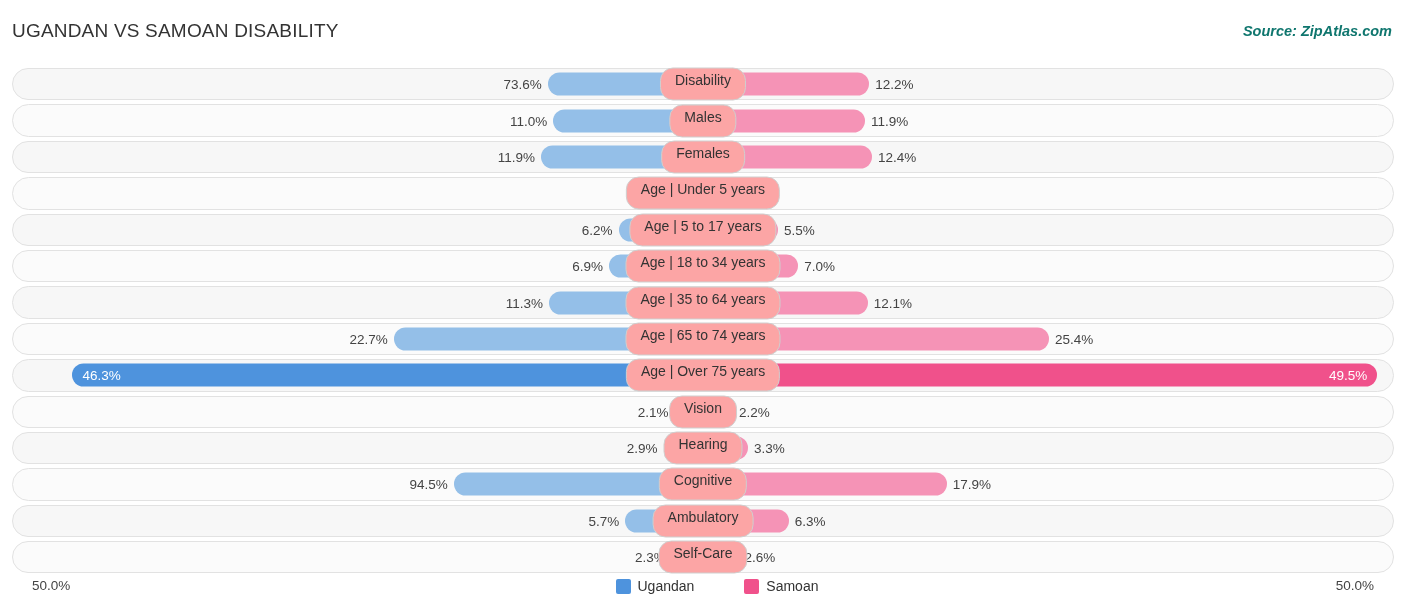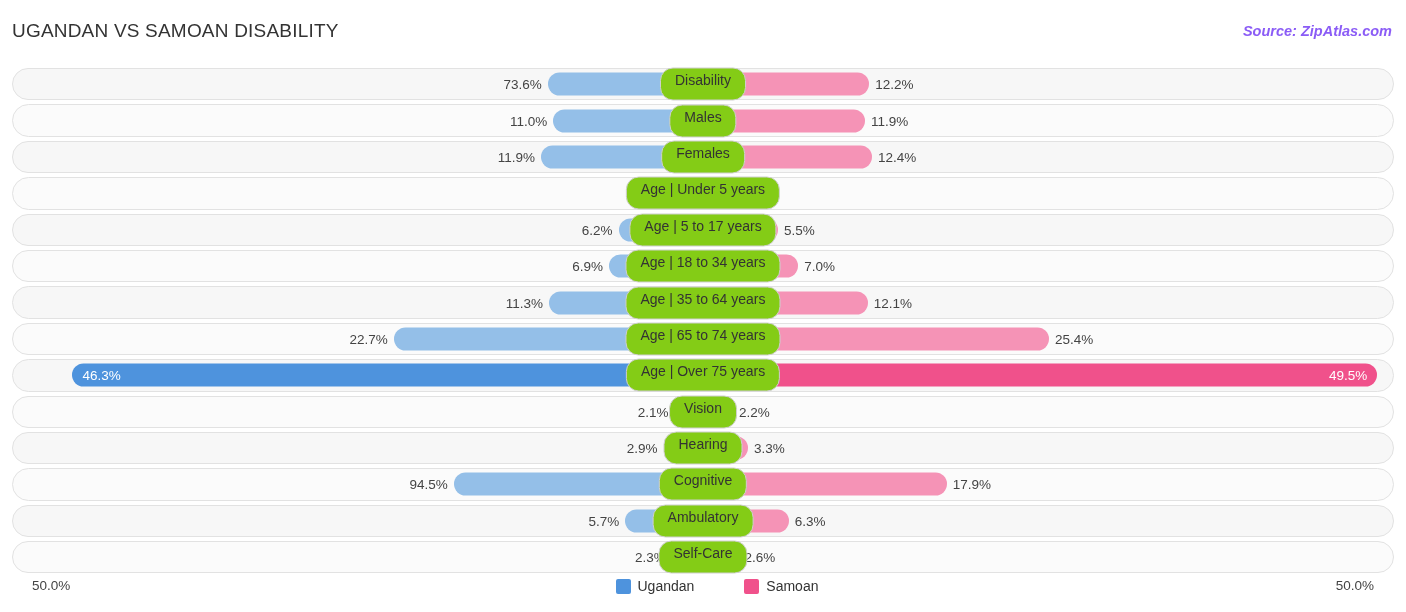--- a/index.html
+++ b/index.html
@@ -18,21 +18,21 @@
     color: #333333;
     letter-spacing: 0.2px;
     white-space: nowrap;
   }
   .source {
     position: absolute;
     right: 14px; top: 23px;
     font-size: 14.5px;
     font-style: italic;
     font-weight: bold;
-    color: #8b5cf6;
+    color: #0f766e;
     white-space: nowrap;
   }
 
   .chart {
     position: absolute;
     left: 12px; top: 66px;
     width: 1382px;
     height: 506px;
   }
 
@@ -83,21 +83,21 @@
   }
   .val.left { text-align: right; }
   .val.right { text-align: left; }
   .val.inside { color: #ffffff; }
 
   .cat {
     position: absolute;
     left: 50%;
     top: 50%;
     transform: translate(-50%, -50%);
-    background: #84cc16;
+    background: #fca5a5;
     border: 1px solid #cfcfcf;
     border-radius: 13px;
     padding: 3px 14px 12px 14px;
     font-size: 14px;
     color: #333333;
     white-space: nowrap;
     z-index: 5;
   }
 
   .axis {

